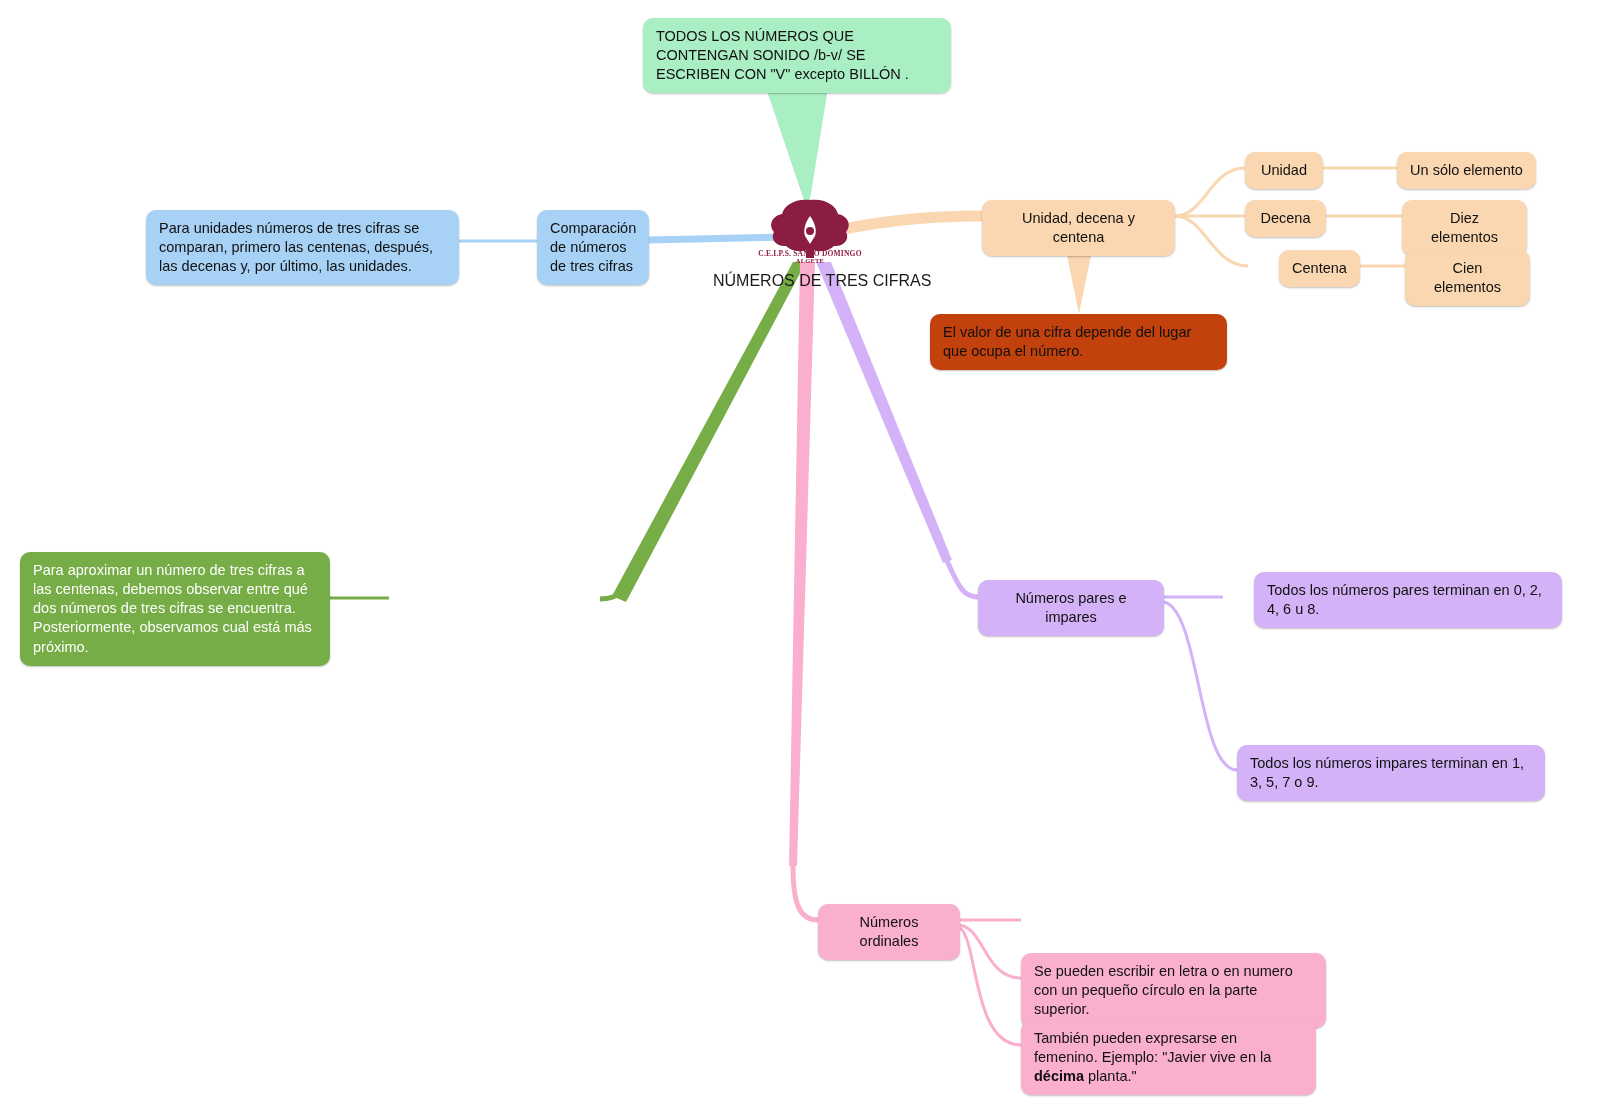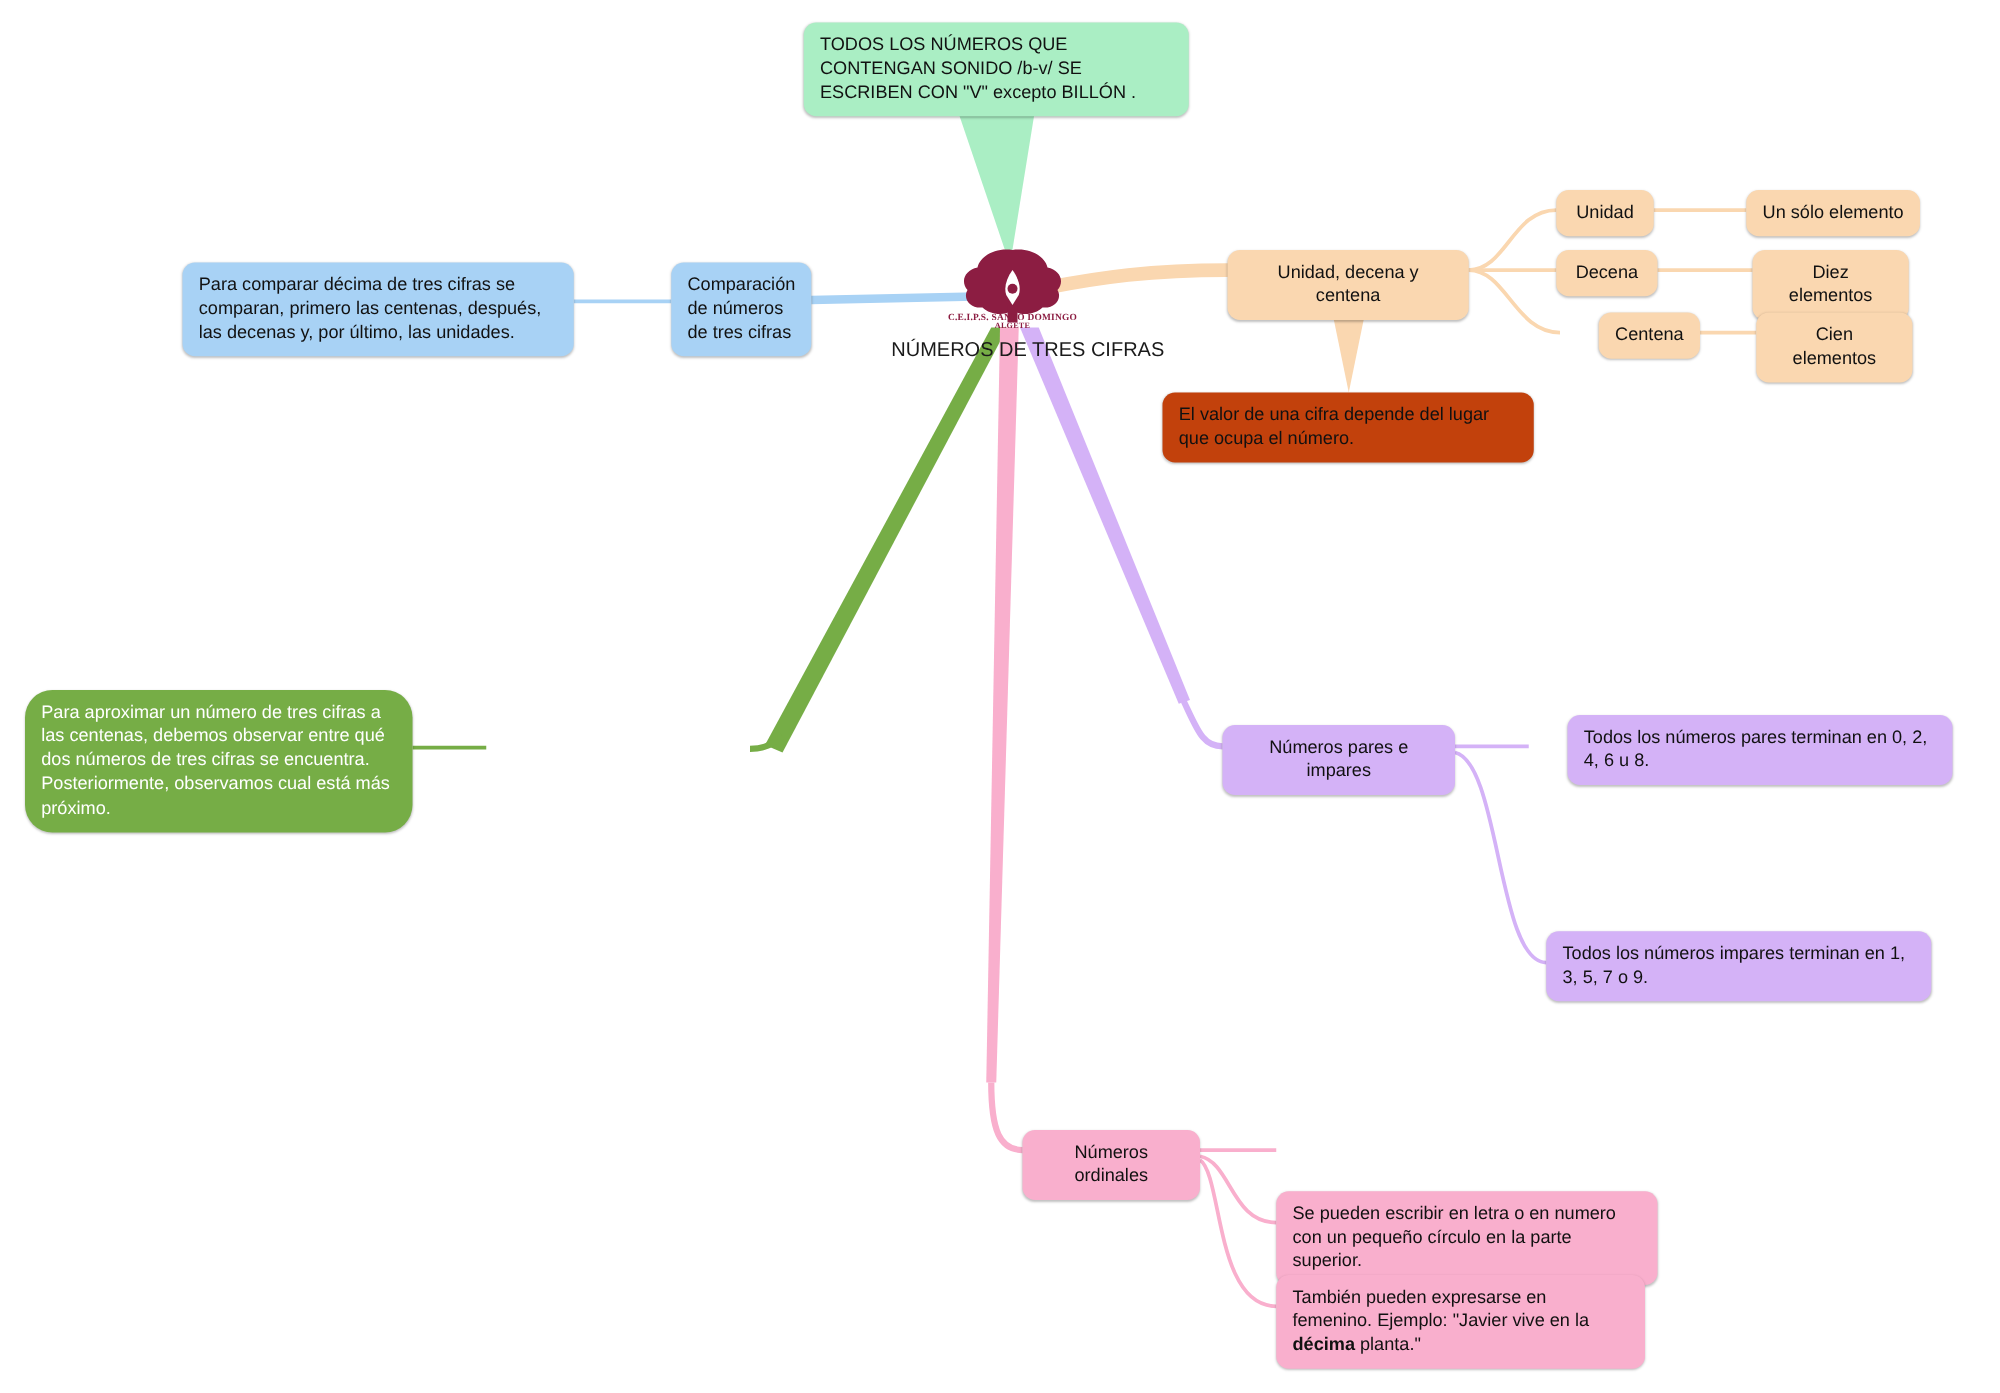--- a/index.html
+++ b/index.html
@@ -134,21 +134,21 @@
   <div class="node center-label" style="left:713px; top:270px;">
     <span>NÚMEROS DE TRES CIFRAS</span>
   </div>
 
   <div class="node nd-blue" style="left:537px; top:210px; width:112px;">
     <span style="white-space:pre-line; display:block;">Comparación
 de números
 de tres cifras</span>
   </div>
   <div class="node nd-blue" style="left:146px; top:210px; width:313px;">
-    <span>Para comparar décima de tres cifras se comparan, primero las centenas, después, las decenas y, por último, las unidades.</span>
+    <span>Para unidades números de tres cifras se comparan, primero las centenas, después, las decenas y, por último, las unidades.</span>
   </div>
 
   <div class="node nd-orange" style="left:982px; top:200px; width:193px; text-align:center;">
     <span>Unidad, decena y centena</span>
   </div>
   <div class="node nd-orange-note" style="left:930px; top:314px; width:297px;">
     <span>El valor de una cifra depende del lugar que ocupa el número.</span>
   </div>
 
   <div class="node nd-orange" style="left:1245px; top:152px; width:78px; text-align:center;">
@@ -165,21 +165,21 @@
     <span>Diez elementos</span>
   </div>
 
   <div class="node nd-orange" style="left:1248px; top:250px; width:81px; text-align:center;margin-left:31px;">
     <span>Centena</span>
   </div>
   <div class="node nd-orange" style="left:1405px; top:250px; width:125px; text-align:center;">
     <span>Cien elementos</span>
   </div>
 
-  <div class="node nd-green" style="left:20px; top:552px; width:310px;border-radius:22px;">
+  <div class="node nd-green" style="left:20px; top:552px; width:310px;">
     <span>Para aproximar un número de tres cifras a las centenas, debemos observar entre qué dos números de tres cifras se encuentra. Posteriormente, observamos cual está más próximo.</span>
   </div>
 
   <div class="node nd-purple" style="left:978px; top:580px; width:186px; text-align:center;">
     <span>Números pares e impares</span>
   </div>
   <div class="node nd-purple" style="left:1223px; top:572px; width:308px;margin-left:31px;">
     <span>Todos los números pares terminan en 0, 2, 4, 6 u 8.</span>
   </div>
   <div class="node nd-purple" style="left:1237px; top:745px; width:308px;">

